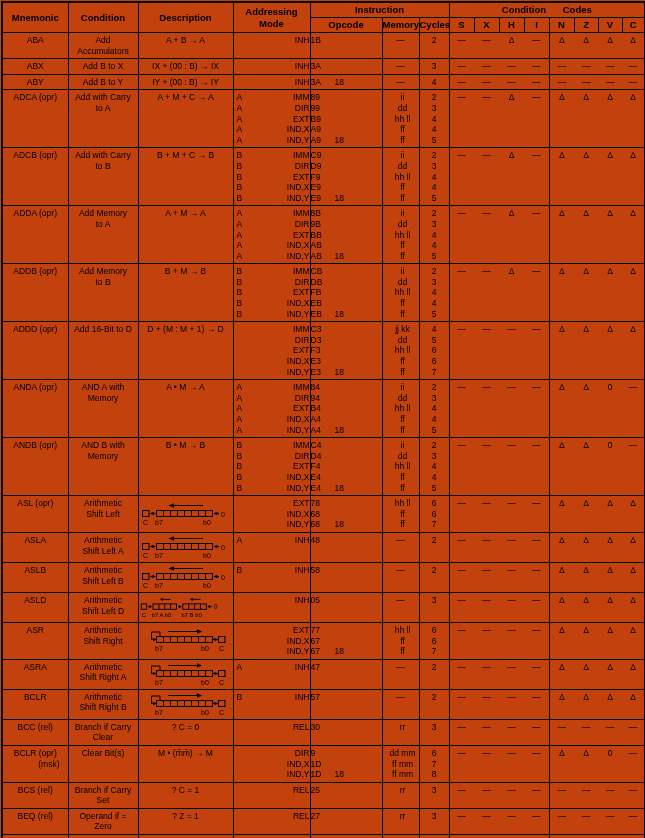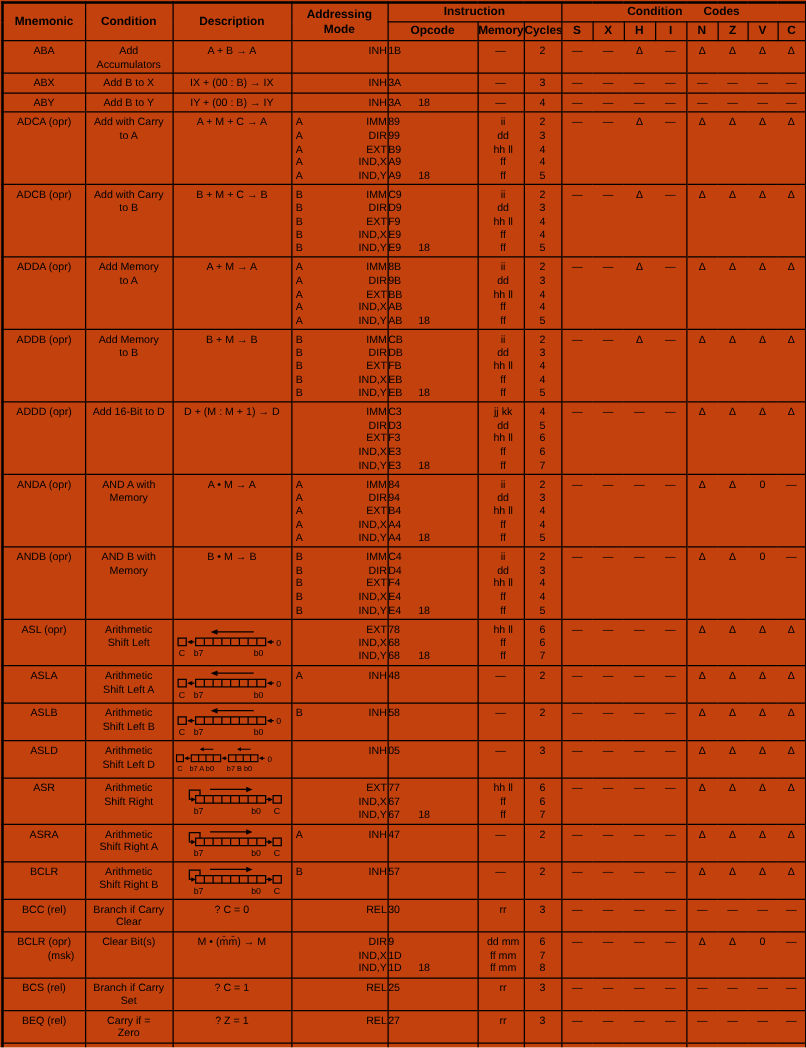--- a/index.html
+++ b/index.html
@@ -1028,21 +1028,21 @@
           <td class="ccd grp">—</td>
           <td class="ccd">—</td>
           <td class="ccd">—</td>
           <td class="ccd">—</td>
         </tr>
         <tr class="irow">
           <td class="c-mn">
             <div class="mn-line">BEQ (rel)</div>
           </td>
           <td class="c-opn">
-            <div class="opn-line">Carry if =</div>
+            <div class="opn-line">Operand if =</div>
             <div class="opn-line">Zero</div>
           </td>
           <td class="c-desc">
             <div class="desc-line">? Z = 1</div>
           </td>
           <td class="c-addr">
             <div class="addr-line"><span class="reg"></span><span class="mode">REL</span></div>
           </td>
           <td class="c-opc">
             <div class="opc-line"><span class="prefix"></span><span class="opc">27</span></div>

